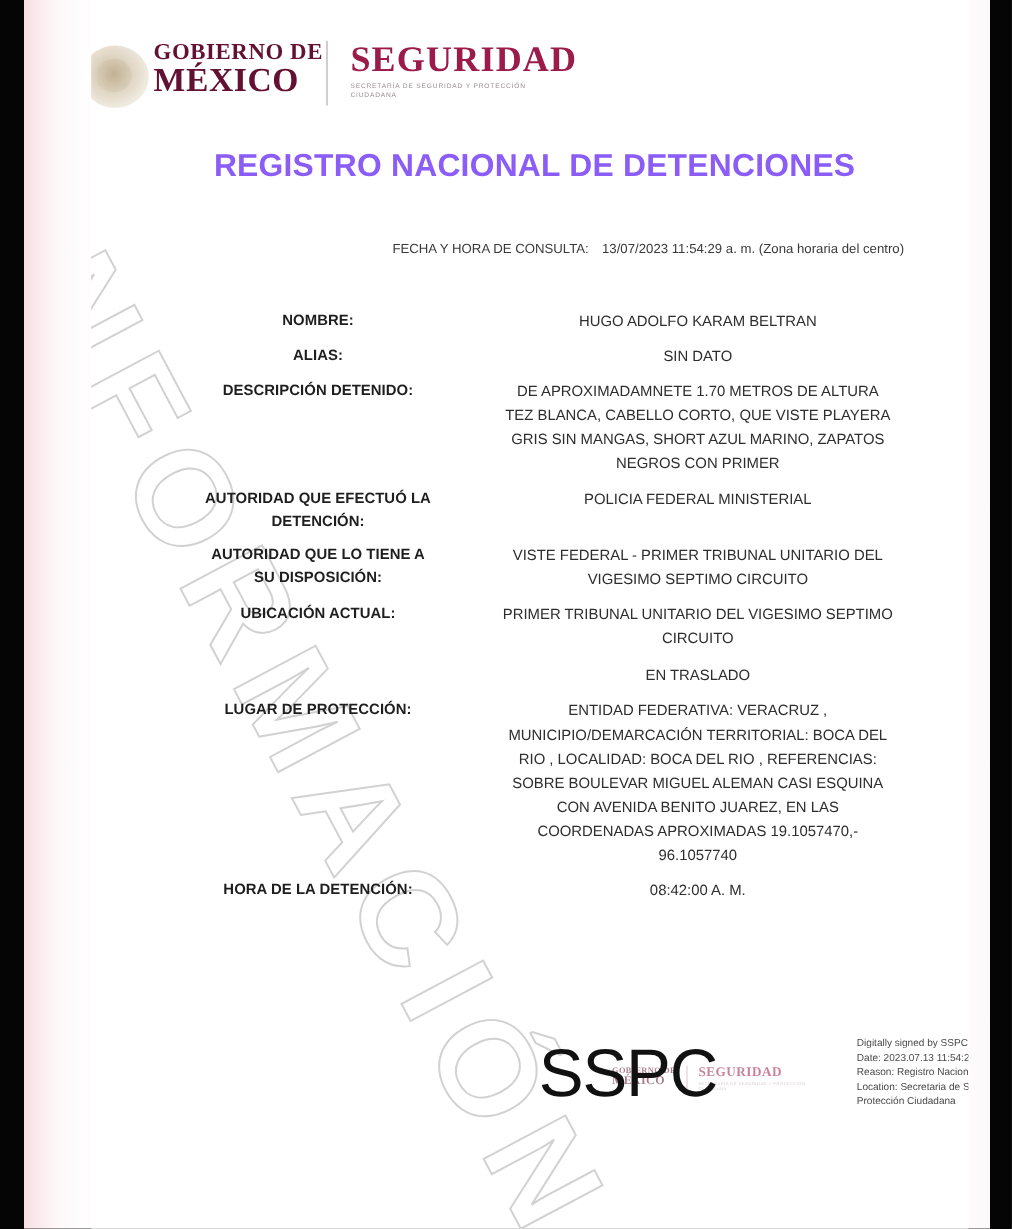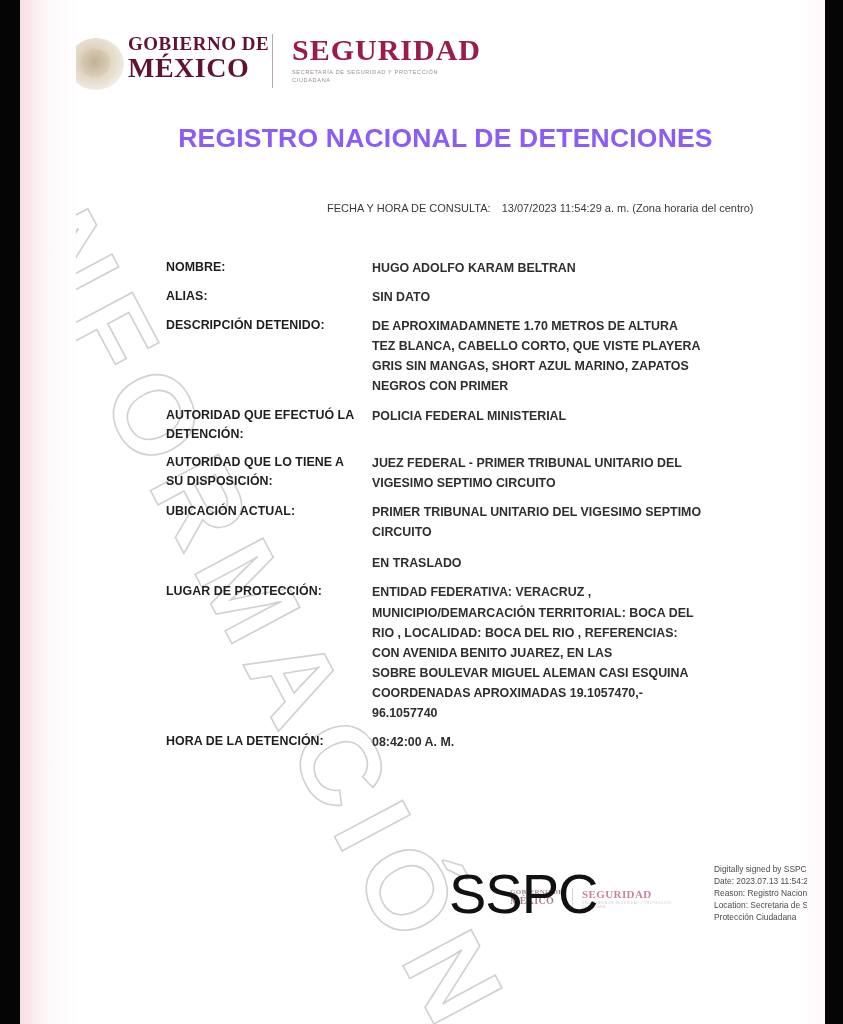--- a/index.html
+++ b/index.html
@@ -200,36 +200,37 @@
     position: absolute;
     left: 90px;
     top: 258px;
     right: 16px;
     z-index: 5;
   }
   .field-row {
     display: flex;
     align-items: flex-start;
     margin-bottom: 9px;
+    text-align: center;
   }
   .field-label {
     width: 206px;
     flex: 0 0 206px;
     font-size: 12.4px;
     font-weight: 700;
     color: #1e1e1e;
     line-height: 1.55;
     letter-spacing: 0.05px;
     padding-right: 8px;
     box-sizing: border-box;
   }
   .field-value {
     flex: 1 1 auto;
     font-size: 12.4px;
-    font-weight: 700;
+    font-weight: 400;
     color: #2e2e2e;
     line-height: 1.62;
   }
   .field-value .vline { display: block; }
   .field-value .vline.gap { margin-top: 11px; }
 
   
   .sig-area {
     position: absolute;
     left: 0;
@@ -363,40 +364,40 @@
           </div>
           <div class="field-row">
             <div class="field-label">AUTORIDAD QUE EFECTUÓ LA DETENCIÓN:</div>
             <div class="field-value">
               <span class="vline">POLICIA FEDERAL MINISTERIAL</span>
             </div>
           </div>
           <div class="field-row">
             <div class="field-label">AUTORIDAD QUE LO TIENE A SU DISPOSICIÓN:</div>
             <div class="field-value">
-              <span class="vline">JUEZ FEDERAL - PRIMER TRIBUNAL UNITARIO DEL</span>
+              <span class="vline">VISTE FEDERAL - PRIMER TRIBUNAL UNITARIO DEL</span>
               <span class="vline">VIGESIMO SEPTIMO CIRCUITO</span>
             </div>
           </div>
           <div class="field-row">
             <div class="field-label">UBICACIÓN ACTUAL:</div>
             <div class="field-value">
               <span class="vline">PRIMER TRIBUNAL UNITARIO DEL VIGESIMO SEPTIMO</span>
               <span class="vline">CIRCUITO</span>
               <span class="vline gap">EN TRASLADO</span>
             </div>
           </div>
           <div class="field-row">
             <div class="field-label">LUGAR DE PROTECCIÓN:</div>
             <div class="field-value">
               <span class="vline">ENTIDAD FEDERATIVA: VERACRUZ ,</span>
               <span class="vline">MUNICIPIO/DEMARCACIÓN TERRITORIAL: BOCA DEL</span>
               <span class="vline">RIO , LOCALIDAD: BOCA DEL RIO   , REFERENCIAS:</span>
+              <span class="vline">SOBRE BOULEVAR MIGUEL ALEMAN CASI ESQUINA</span>
               <span class="vline">CON AVENIDA BENITO JUAREZ, EN LAS</span>
-              <span class="vline">SOBRE BOULEVAR MIGUEL ALEMAN CASI ESQUINA</span>
               <span class="vline">COORDENADAS APROXIMADAS 19.1057470,-</span>
               <span class="vline">96.1057740</span>
             </div>
           </div>
           <div class="field-row">
             <div class="field-label">HORA DE LA DETENCIÓN:</div>
             <div class="field-value">
               <span class="vline">08:42:00 A. M.</span>
             </div>
           </div>

